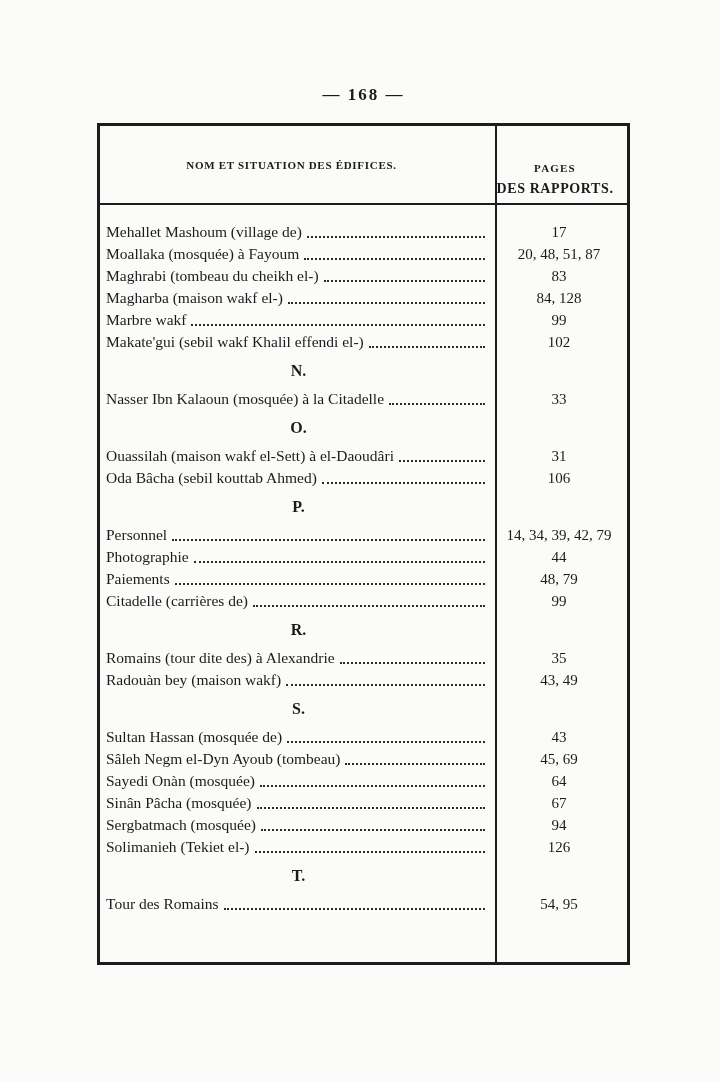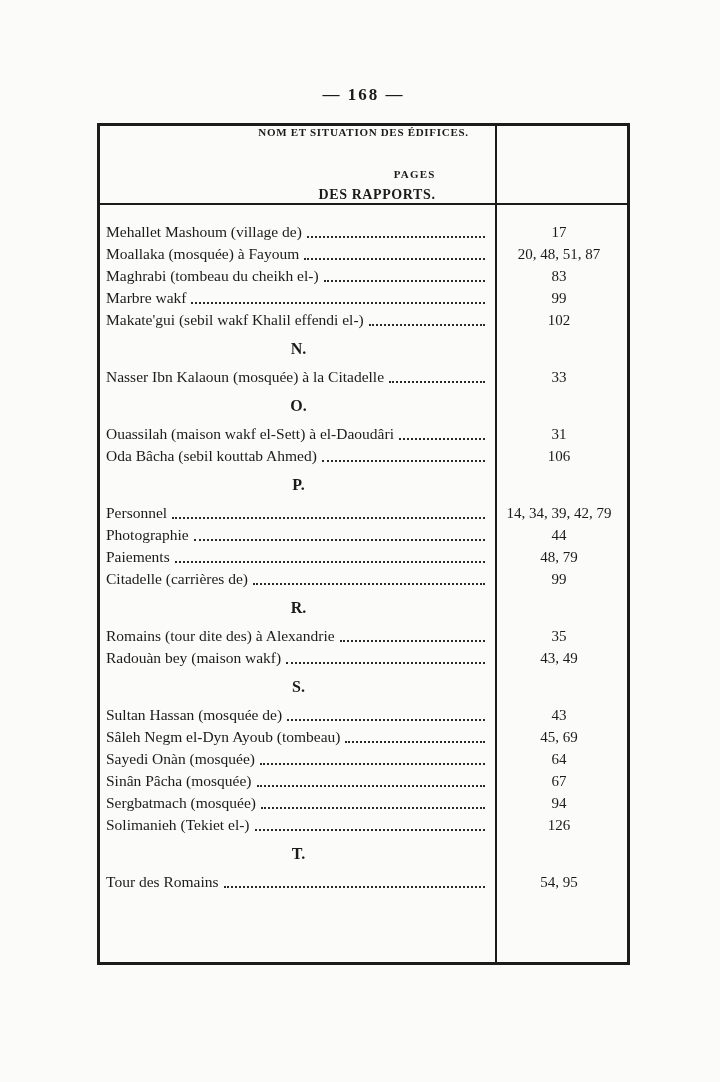--- a/index.html
+++ b/index.html
@@ -40,33 +40,32 @@
     right: 130px;
     width: 2px;
     background: #1c1c1c;
   }
 
   .thead {
     height: 77px;
     border-bottom: 2px solid #1c1c1c;
     display: flex;
     align-items: center;
-    flex-direction: column;
   }
   .th-left {
     flex: 1;
     text-align: center;
     font-weight: bold;
     font-size: 11px;
     letter-spacing: 0.7px;
   }
   .th-right {
     width: 144px;
     flex: none;
-    text-align: right;
+    text-align: center;
     font-weight: bold;
     margin-top: 29px;
   }
   .th-right .l1 { font-size: 11px; letter-spacing: 1.2px; }
   .th-right .l2 { font-size: 14px; letter-spacing: 0.6px; margin-top: 7px; }
 
   .tbody { padding-top: 16px; }
 
   .row {
     display: flex;
@@ -127,20 +126,25 @@
         <span class="name">Moallaka (mosquée) à Fayoum</span>
         <span class="leader"></span>
         <span class="pages">20, 48, 51, 87</span>
       </div>
       <div class="row">
         <span class="name">Maghrabi (tombeau du cheikh el-)</span>
         <span class="leader"></span>
         <span class="pages">83</span>
       </div>
       <div class="row">
+        <span class="name">Magharba (maison wakf el-)</span>
+        <span class="leader"></span>
+        <span class="pages">84, 128</span>
+      </div>
+      <div class="row">
         <span class="name">Marbre wakf</span>
         <span class="leader"></span>
         <span class="pages">99</span>
       </div>
       <div class="row">
         <span class="name">Makate'gui (sebil wakf Khalil effendi el-)</span>
         <span class="leader"></span>
         <span class="pages">102</span>
       </div>
       <div class="section-letter">N.</div>

